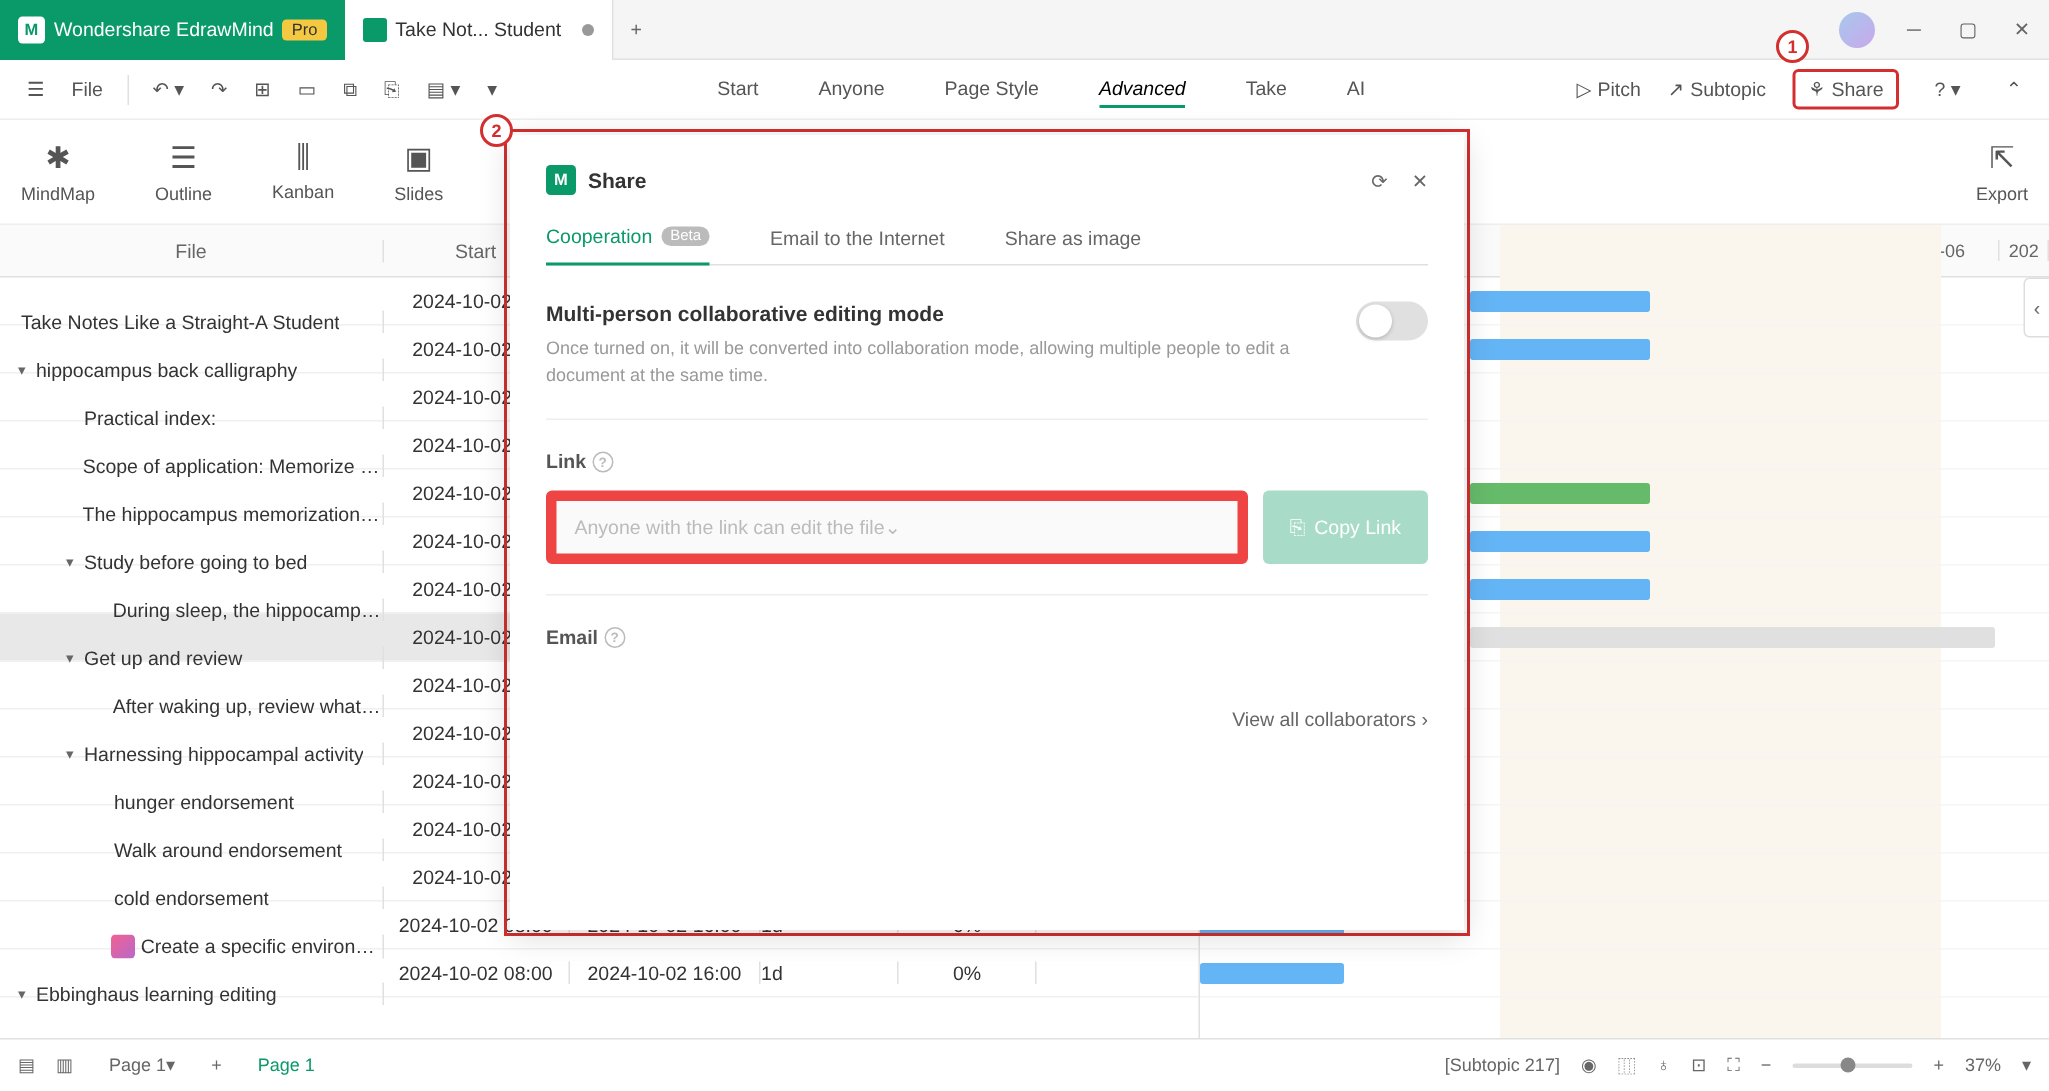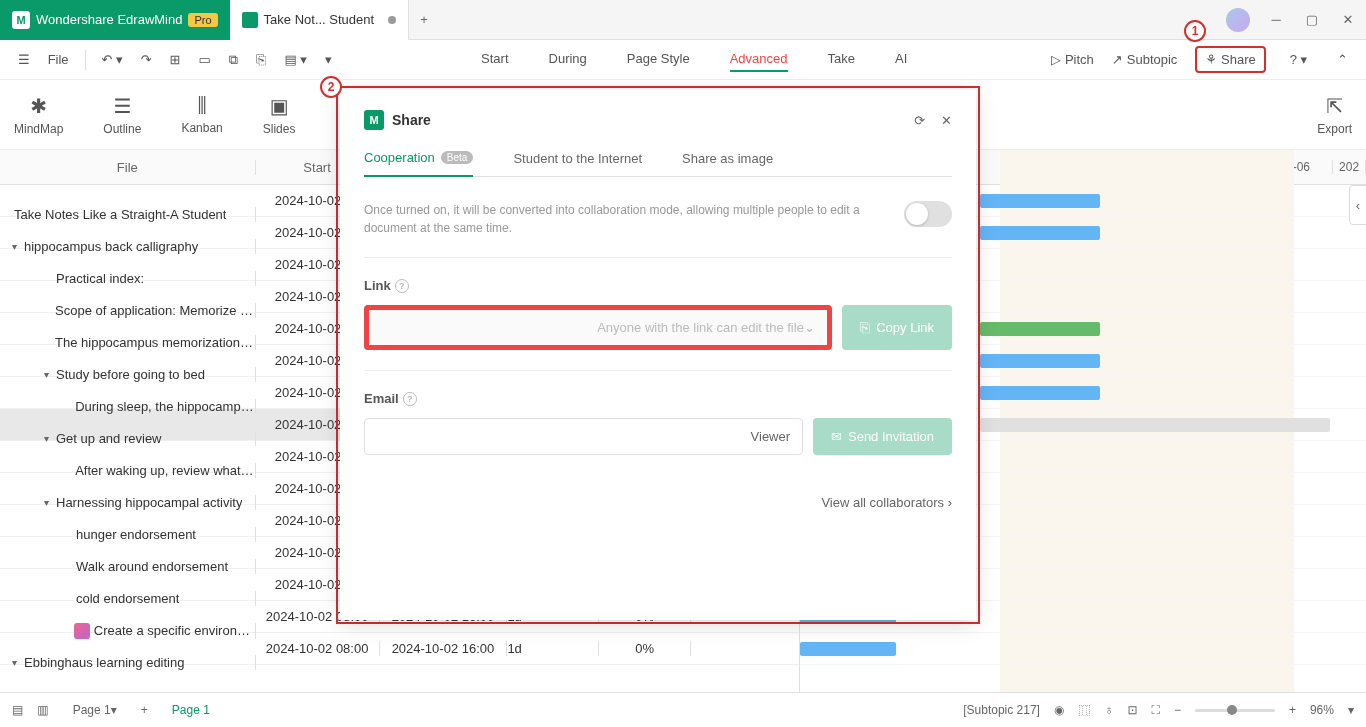--- a/index.html
+++ b/index.html
@@ -19,21 +19,21 @@
 .window-controls { display: flex; gap: 0; align-items: center; }
 .avatar-circle { width: 24px; height: 24px; border-radius: 50%; background: linear-gradient(135deg, #a8c8ec, #c8a8ec); margin-right: 8px; }
 .win-btn { width: 36px; height: 30px; display: flex; align-items: center; justify-content: center; color: #666; cursor: pointer; }
 
 
 .toolbar { height: 40px; display: flex; align-items: center; padding: 0 12px; gap: 6px; border-bottom: 1px solid #eee; }
 .tb-btn { padding: 4px 6px; cursor: pointer; color: #555; display: flex; align-items: center; gap: 2px; }
 .tb-sep { width: 1px; height: 20px; background: #e0e0e0; margin: 0 4px; }
 .menu-tabs { flex: 1; display: flex; justify-content: center; gap: 40px; }
 .menu-tab { cursor: pointer; color: #555; padding: 4px 0; }
-.menu-tab.active { color: #ef4444; font-weight: 500; border-bottom: 2px solid #0a9968; }
+.menu-tab.active { color: #000000; font-weight: 500; border-bottom: 2px solid #0a9968; font-style: italic; }
 .tb-right { display: flex; gap: 18px; align-items: center; }
 .tb-action { display: flex; align-items: center; gap: 4px; cursor: pointer; color: #555; }
 .share-highlight { border: 2px solid #d32f2f; border-radius: 4px; padding: 4px 8px; }
 
 
 .callout { position: absolute; width: 22px; height: 22px; border: 2px solid #d32f2f; border-radius: 50%; color: #d32f2f; display: flex; align-items: center; justify-content: center; font-size: 12px; font-weight: bold; background: #fff; z-index: 100; }
 
 
 .view-row { height: 70px; display: flex; align-items: center; padding: 0 14px; gap: 40px; border-bottom: 1px solid #eee; }
 .view-btn { display: flex; flex-direction: column; align-items: center; gap: 4px; cursor: pointer; color: #555; font-size: 12px; }
@@ -90,21 +90,21 @@
 .modal-tab.active { color: #0a9968; border-bottom: 2px solid #0a9968; margin-bottom: -1px; }
 .beta-badge { background: #bbb; color: #fff; padding: 1px 6px; border-radius: 8px; font-size: 10px; }
 .collab-section { display: flex; gap: 20px; align-items: flex-start; margin-bottom: 20px; padding-bottom: 20px; border-bottom: 1px solid #eee; }
 .collab-text h4 { font-size: 14px; font-weight: 600; color: #333; margin-bottom: 6px; }
 .collab-text p { font-size: 12px; color: #999; line-height: 1.5; }
 .toggle { width: 48px; height: 26px; background: #e0e0e0; border-radius: 13px; position: relative; cursor: pointer; flex-shrink: 0; }
 .toggle::after { content: ''; position: absolute; width: 22px; height: 22px; background: #fff; border-radius: 50%; top: 2px; left: 2px; box-shadow: 0 1px 3px rgba(0,0,0,0.2); }
 .section-label { font-size: 13px; font-weight: 600; color: #555; margin-bottom: 12px; display: flex; align-items: center; gap: 4px; }
 .help-icon { width: 14px; height: 14px; border: 1px solid #bbb; border-radius: 50%; display: inline-flex; align-items: center; justify-content: center; font-size: 9px; color: #bbb; }
 .link-row { display: flex; gap: 10px; margin-bottom: 20px; padding-bottom: 20px; border-bottom: 1px solid #eee; }
-.link-input { flex: 1; padding: 10px 12px; border: 5px solid #ef4444; border-radius: 4px; color: #bbb; background: #fafafa; display: flex; justify-content: flex-end; align-items: center; }
+.link-input { flex: 1; padding: 10px 12px; border: 7px solid #ef4444; border-radius: 4px; color: #bbb; background: #fafafa; display: flex; justify-content: flex-start; align-items: center; }
 .copy-btn { padding: 10px 18px; background: #a8dcc8; color: #fff; border-radius: 4px; cursor: pointer; display: flex; align-items: center; gap: 6px; }
 .email-row { display: flex; gap: 10px; margin-bottom: 30px; }
 .email-input { flex: 1; padding: 10px 12px; border: 1px solid #e0e0e0; border-radius: 4px; display: flex; justify-content: flex-end; align-items: center; color: #666; }
 .send-btn { padding: 10px 18px; background: #a8dcc8; color: #fff; border-radius: 4px; cursor: pointer; display: flex; align-items: center; gap: 6px; }
 .view-collab { text-align: right; color: #666; cursor: pointer; font-size: 13px; margin-top: 40px; }
 
 
 .status-bar { position: absolute; bottom: 0; left: 0; right: 0; height: 35px; border-top: 1px solid #e0e0e0; display: flex; align-items: center; padding: 0 12px; gap: 14px; background: #fff; font-size: 12px; color: #666; }
 .status-spacer { flex: 1; }
 .sb-btn { cursor: pointer; display: flex; align-items: center; }
@@ -146,21 +146,21 @@
   <div class="tb-btn">↶ ▾</div>
   <div class="tb-btn">↷</div>
   <div class="tb-btn">⊞</div>
   <div class="tb-btn">▭</div>
   <div class="tb-btn">⧉</div>
   <div class="tb-btn">⎘</div>
   <div class="tb-btn">▤ ▾</div>
   <div class="tb-btn">▾</div>
   <div class="menu-tabs">
     <div class="menu-tab">Start</div>
-    <div class="menu-tab">During</div>
+    <div class="menu-tab">Anyone</div>
     <div class="menu-tab">Page Style</div>
     <div class="menu-tab active">Advanced</div>
     <div class="menu-tab">Take</div>
     <div class="menu-tab">AI</div>
   </div>
   <div class="tb-right">
     <div class="tb-action">▷ <span>Pitch</span></div>
     <div class="tb-action">↗ <span>Subtopic</span></div>
     <div class="tb-action share-highlight">⚘ <span>Share</span></div>
     <div class="tb-btn">? ▾</div>
@@ -430,25 +430,26 @@
     <div class="modal-header-right">
       <span>⟳</span>
       <span>✕</span>
     </div>
   </div>
   <div class="modal-tabs">
     <div class="modal-tab active">
       <span>Cooperation</span>
       <span class="beta-badge">Beta</span>
     </div>
-    <div class="modal-tab">Student to the Internet</div>
+    <div class="modal-tab">Email to the Internet</div>
     <div class="modal-tab">Share as image</div>
   </div>
   <div class="collab-section">
     <div class="collab-text">
+      <h4>Multi-person collaborative editing mode</h4>
       <p>Once turned on, it will be converted into collaboration mode, allowing multiple people to edit a document at the same time.</p>
     </div>
     <div class="toggle"></div>
   </div>
   <div class="section-label">
     <span>Link</span>
     <span class="help-icon">?</span>
   </div>
   <div class="link-row">
     <div class="link-input">
@@ -456,29 +457,20 @@
       <span>⌄</span>
     </div>
     <div class="copy-btn">
       <span>⎘</span>
       <span>Copy Link</span>
     </div>
   </div>
   <div class="section-label">
     <span>Email</span>
     <span class="help-icon">?</span>
-  </div>
-  <div class="email-row">
-    <div class="email-input">
-      <span>Viewer</span>
-    </div>
-    <div class="send-btn">
-      <span>✉</span>
-      <span>Send Invitation</span>
-    </div>
   </div>
   <div class="view-collab">
     <span>View all collaborators</span> ›
   </div>
 </div>
 
 <div class="status-bar">
   <div class="sb-btn">▤</div>
   <div class="sb-btn">▥</div>
   <div class="sb-btn page-tab"><span>Page 1</span> ▾</div>
@@ -487,15 +479,15 @@
   <div class="status-spacer"></div>
   <div>[Subtopic 217]</div>
   <div class="sb-btn">◉</div>
   <div class="sb-btn">⿲</div>
   <div class="sb-btn">♁</div>
   <div class="sb-btn">⊡</div>
   <div class="sb-btn">⛶</div>
   <div class="sb-btn">−</div>
   <div class="zoom-slider"></div>
   <div class="sb-btn">+</div>
-  <div>96%</div>
+  <div>37%</div>
   <div class="sb-btn">▾</div>
 </div>
 
 </body></html>

